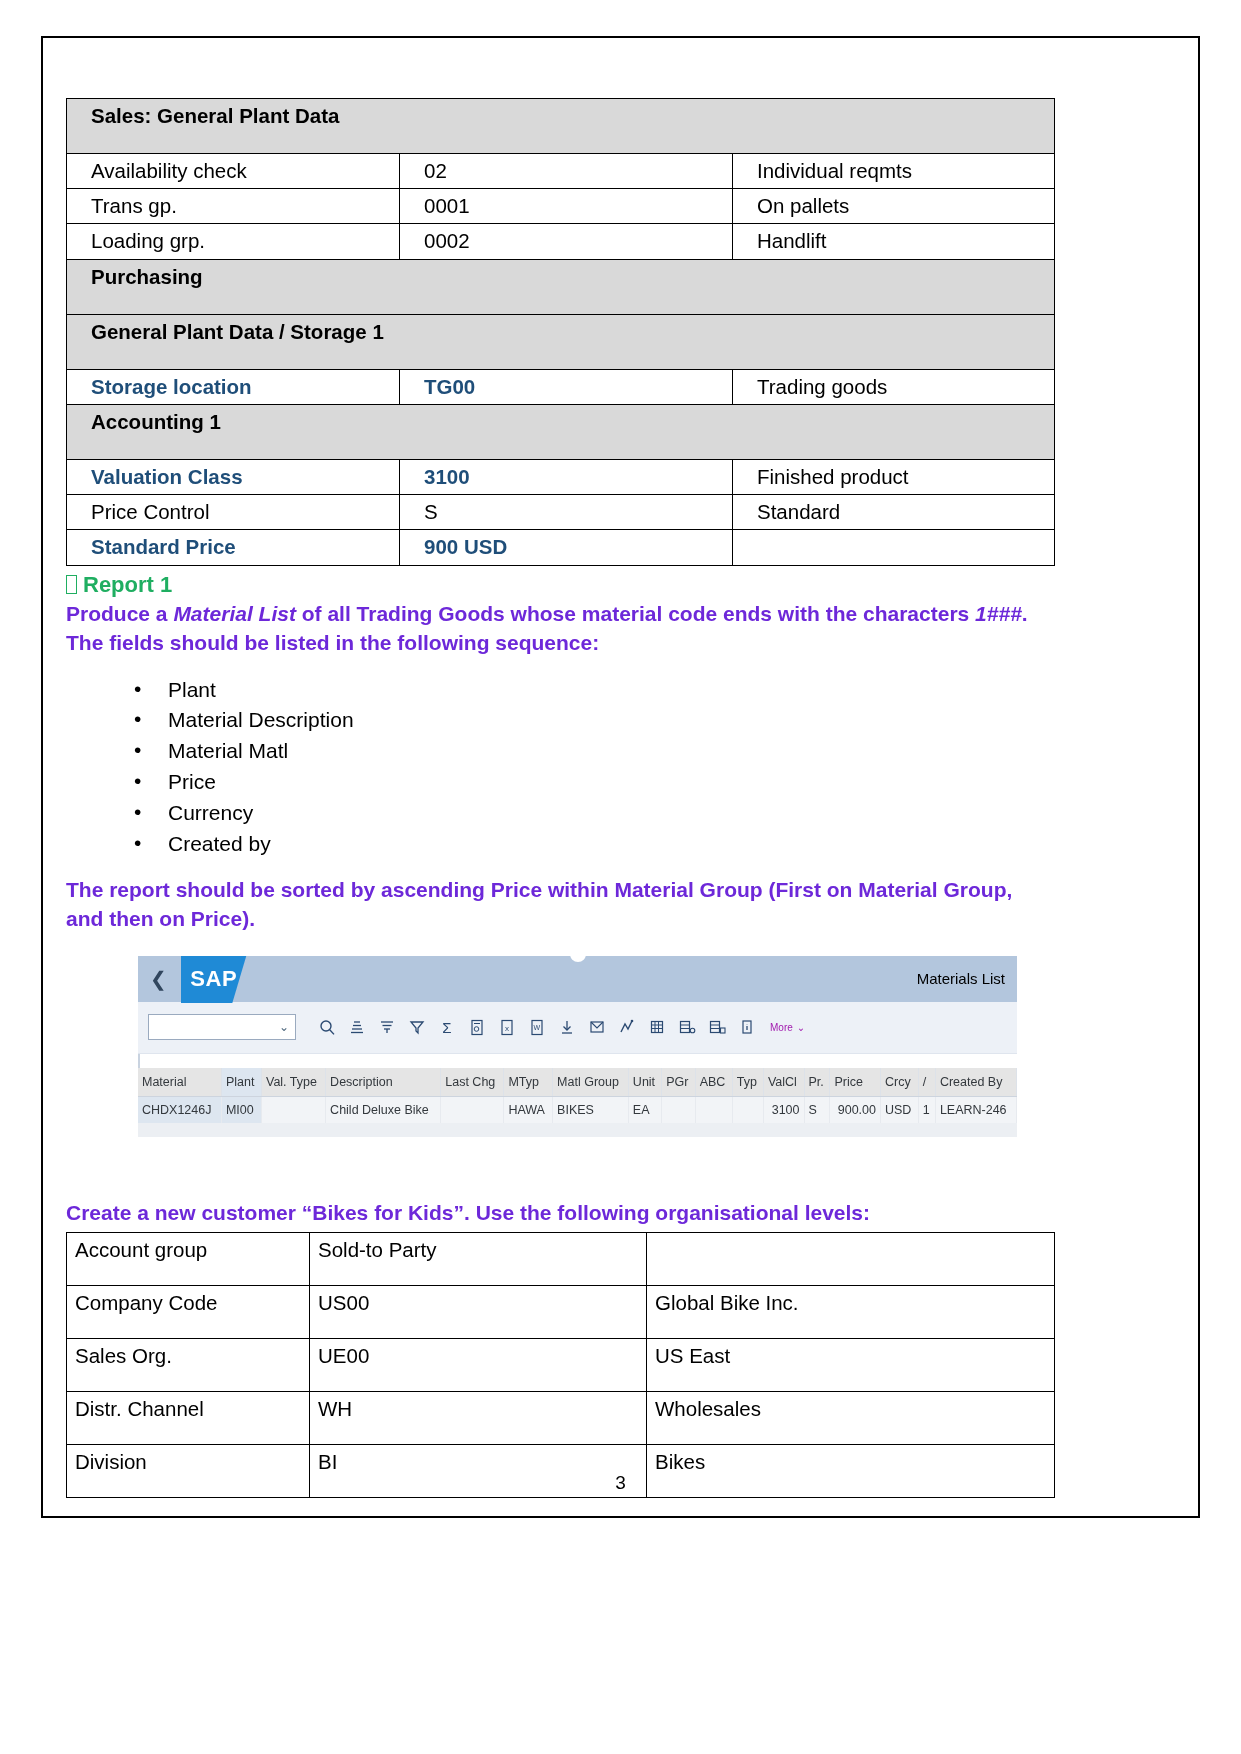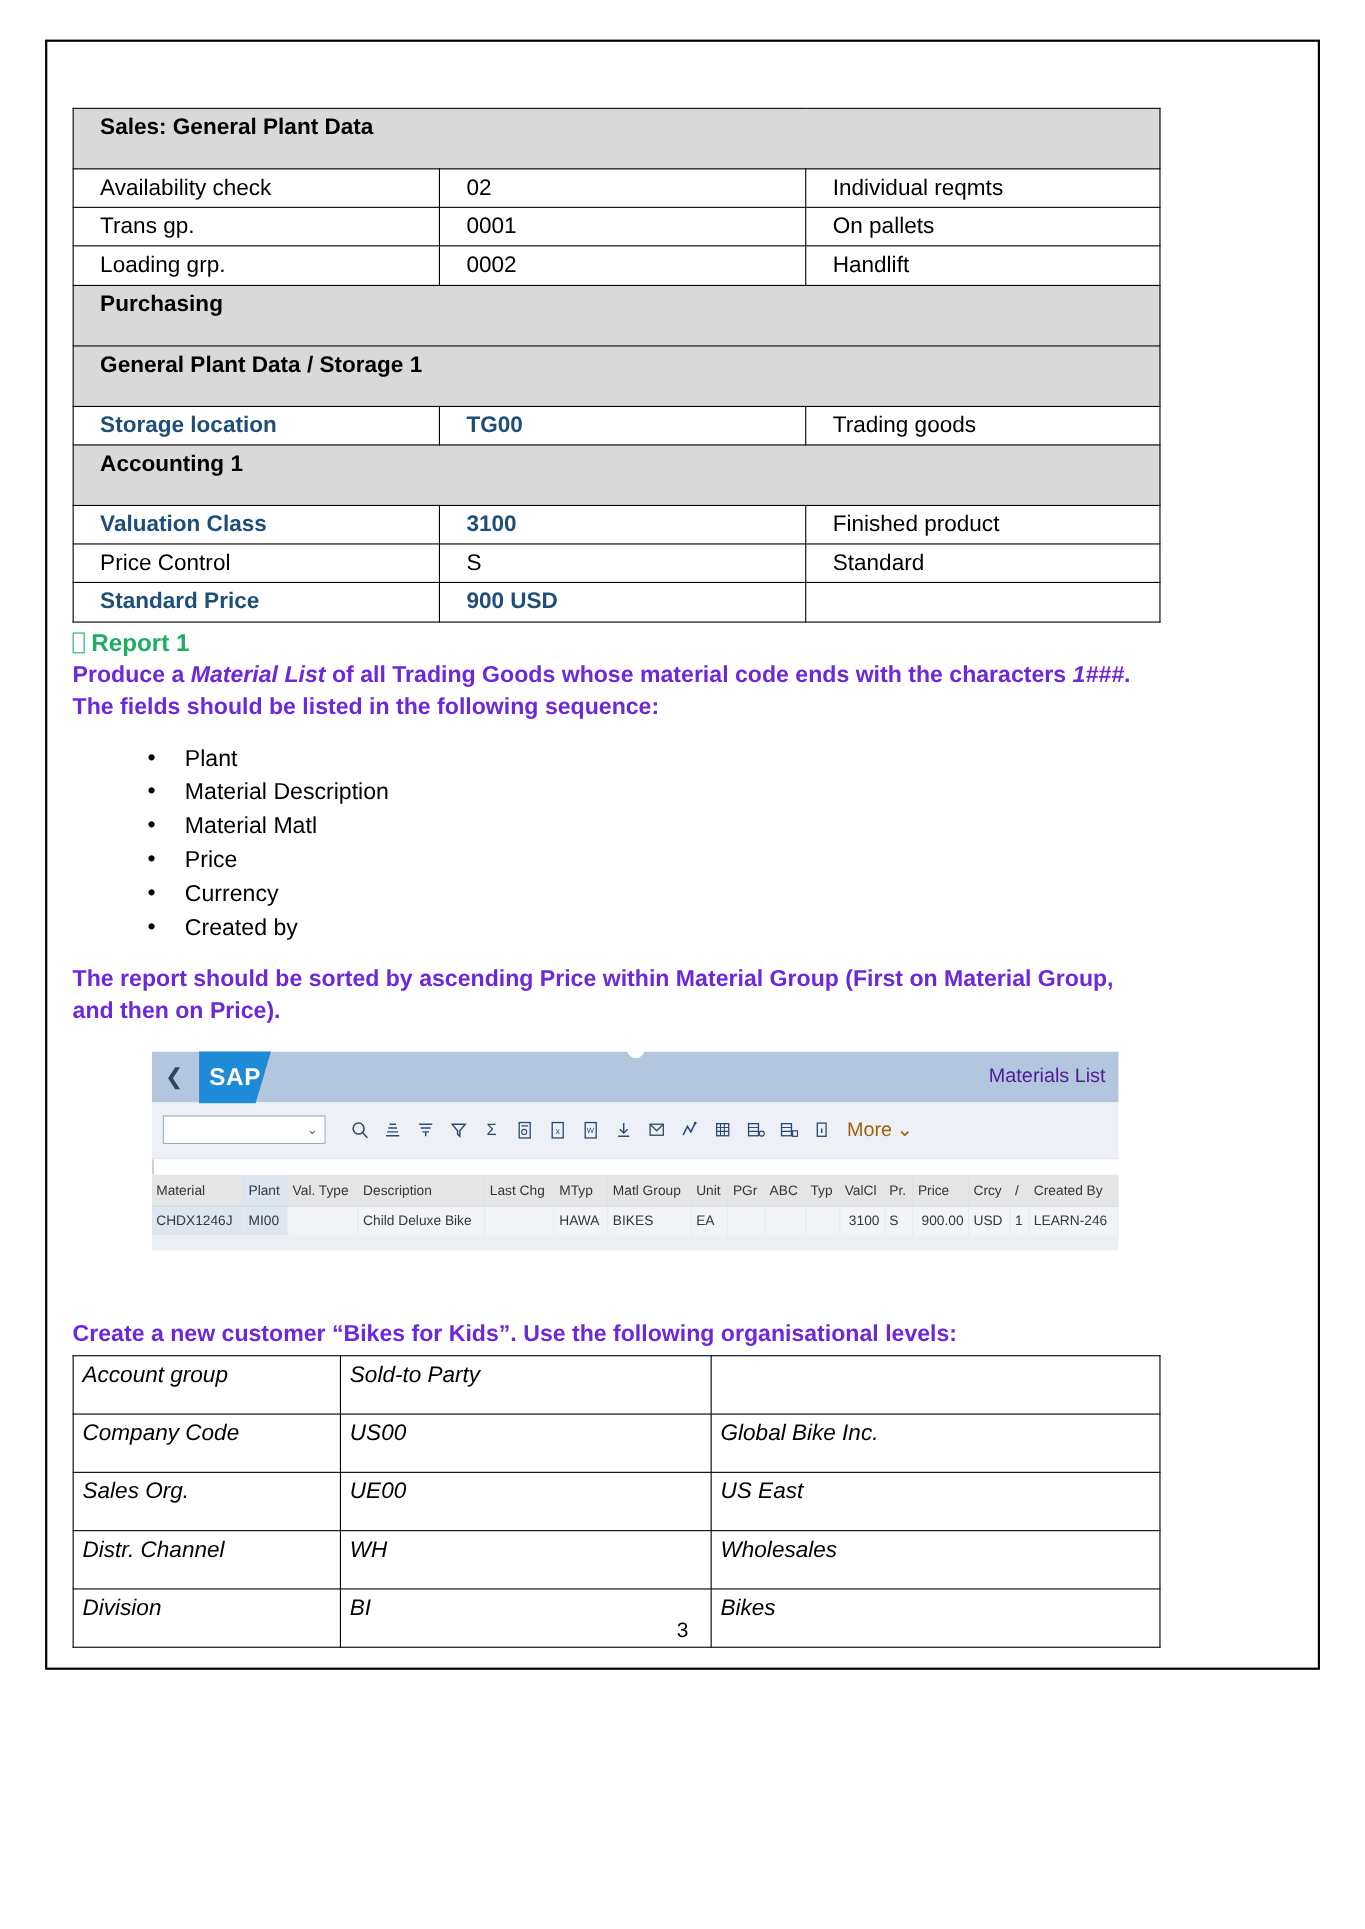--- a/index.html
+++ b/index.html
@@ -164,22 +164,22 @@
     align-items: center;
     justify-content: center;
     color: #ffffff;
     font-weight: bold;
     font-size: 22px;
     letter-spacing: .6px;
     clip-path: polygon(0 0, 100% 0, 78% 100%, 0 100%);
   }
   .sap-title {
     margin-left: auto;
-    color: #4c1d95;
-    font-size: 18px;
+    color: #000000;
+    font-size: 15px;
     text-align: right;
   }
   .sap-toolbar {
     height: 52px;
     background: #edf1f7;
     display: flex;
     align-items: center;
     padding: 0 10px;
     box-sizing: border-box;
     border-bottom: 1px solid #dfe5ee;
@@ -204,24 +204,24 @@
     display: flex;
     align-items: center;
     justify-content: center;
     color: #2b4a72;
     font-size: 15px;
     flex: 0 0 auto;
   }
   .tbi svg { display:block; }
   .sap-more {
     margin-left: 8px;
-    font-size: 18px;
-    color: #a16207;
+    font-size: 10px;
+    color: #a21caf;
     display: flex;
-    align-items: flex-end;
+    align-items: flex-start;
     gap: 4px;
   }
   .sap-scrollstrip {
     height: 14px;
     background: #ffffff;
     border-left: 2px solid #c9d3e0;
   }
   table.sap-grid {
     width: 100%;
     border-collapse: collapse;
@@ -253,21 +253,20 @@
     height: 14px;
     background: #eceff3;
   }
 
   
   table.task-table {
     border-collapse: collapse;
     width: 988px;
     table-layout: fixed;
     margin-top: 0;
-    font-style: italic;
   }
   table.task-table td {
     border: 1px solid #000000;
     padding: 5px 8px;
     font-size: 20.5px;
     vertical-align: top;
     height: 42px;
   }
   .tcol-a { width: 243px; }
   .tcol-b { width: 337px; }

